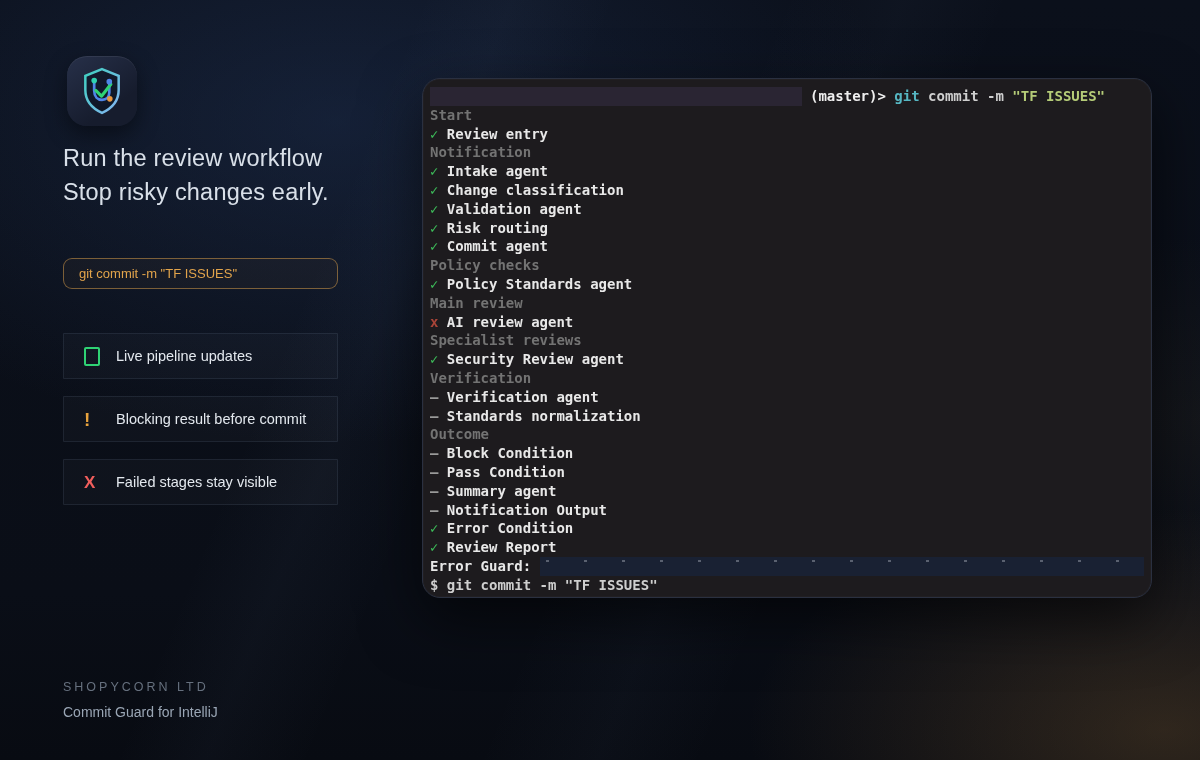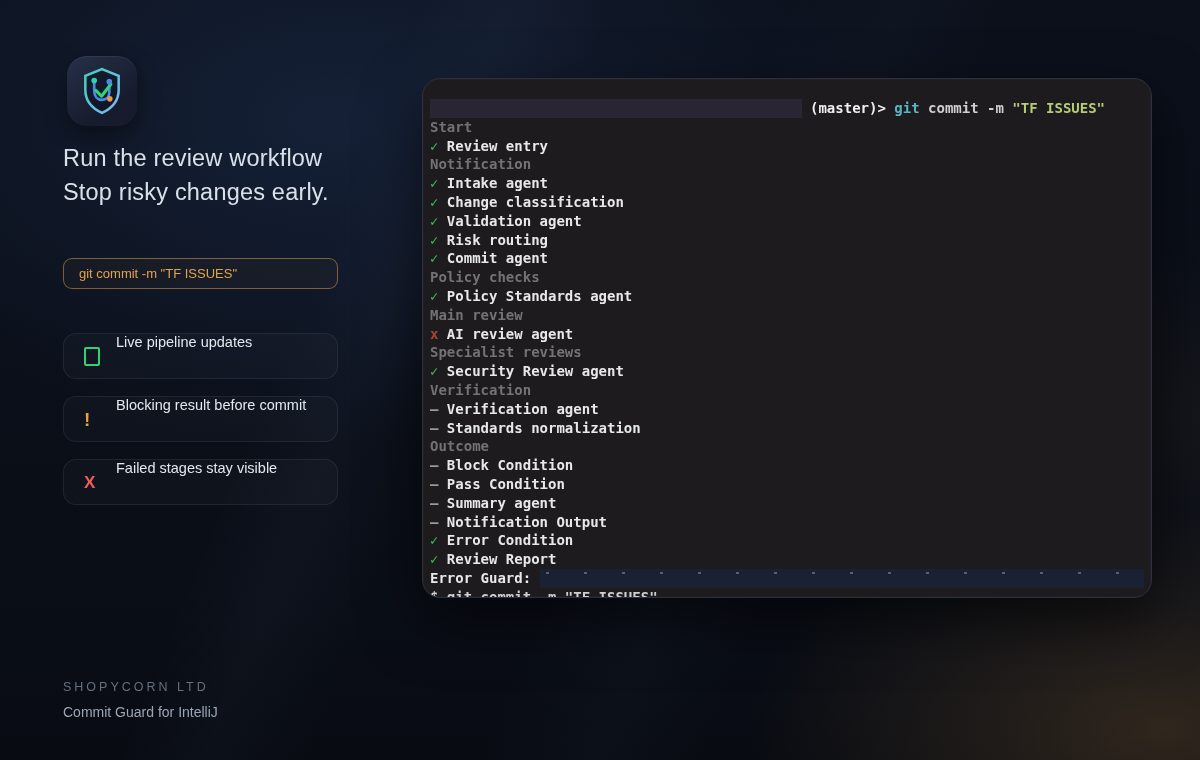--- a/index.html
+++ b/index.html
@@ -33,45 +33,45 @@
     letter-spacing:0.2px;
   }
   .cmdbox{
     position:absolute;left:63px;top:258px;width:275px;height:31px;
     border:1px solid rgba(226,164,75,0.5);border-radius:9px;
     background:rgba(226,164,75,0.04);
     display:flex;align-items:center;box-sizing:border-box;padding:0 15px;
     color:#e2a44b;font-size:13px;
   }
   .card{
-    position:absolute;left:63px;width:275px;height:46px;border-radius:13px;
+    position:absolute;left:63px;width:275px;height:46px;border-radius:1px;
     background:rgba(255,255,255,0.025);
     border:1px solid rgba(120,140,170,0.14);
-    display:flex;box-sizing:border-box;padding:0 0 0 20px;
+    display:flex;align-items:center;box-sizing:border-box;padding:0 0 0 20px;
   }
   .card .ic{width:32px;display:flex;align-items:center;justify-content:flex-start;}
   .sq{width:12px;height:15px;border:2.5px solid #2fd274;border-radius:2px;}
   .bang{color:#e8a33d;font-weight:700;font-size:19px;line-height:1;}
   .ex{color:#f05e5c;font-weight:700;font-size:17px;line-height:1;}
   .card .lbl{color:#e3e8ee;font-size:14.5px;}
   .foot-co{
     position:absolute;left:63px;top:680px;color:#66707e;font-size:12.5px;
     letter-spacing:3px;font-weight:500;
   }
   .foot-prod{position:absolute;left:63px;top:704px;color:#9aa6b5;font-size:14px;}
 
   
   .terminal{
     position:absolute;left:422px;top:78px;width:730px;height:520px;
     border-radius:18px;background:#1d1b1e;border:1px solid #2a3040;
     box-shadow:0 22px 60px rgba(0,0,0,0.6), inset 0 0 0 1px rgba(255,255,255,0.02);
     box-sizing:border-box;overflow:hidden;
     font-family:"DejaVu Sans Mono","Liberation Mono",monospace;
     font-size:14px;font-weight:600;line-height:18.8px;
-    padding:20px 7px 0 7px;color:#e8e8e8;
+    padding:8px 7px 0 7px;color:#e8e8e8;
   }
   .t-line{height:18.8px;display:flex;align-items:center;white-space:pre;overflow:hidden;}
   .prompt-row .lead-strip{flex:0 0 372px;height:18.8px;background:#2a2533;margin-right:8px;}
   .prompt-row .p-branch{color:#efefef;font-weight:700;}
   .prompt-row .p-git{color:#56b6c2;}
   .prompt-row .p-rest{color:#cfcfcf;}
   .prompt-row .p-arg{color:#b5cc78;}
   .t-line.title{color:#f2f2f2;font-weight:700;}
   .t-line.stage{color:#737373;font-weight:700;}
   .t-line .pfx{display:inline-block;}

